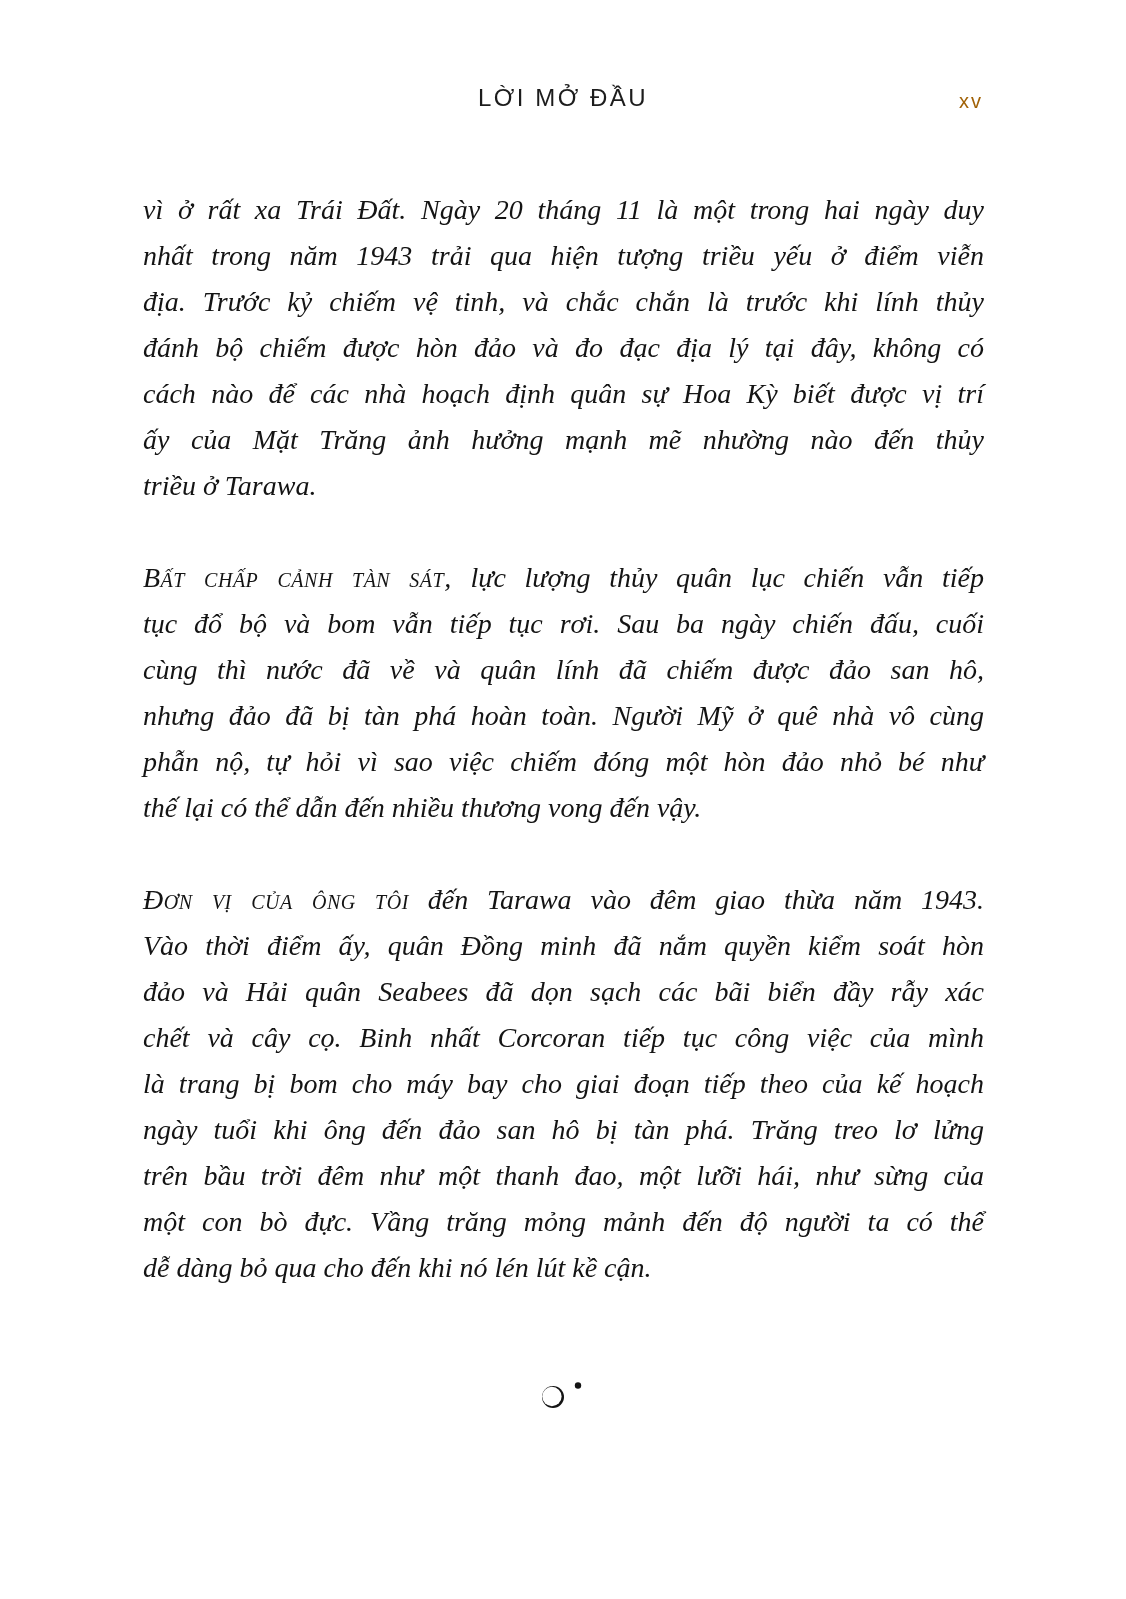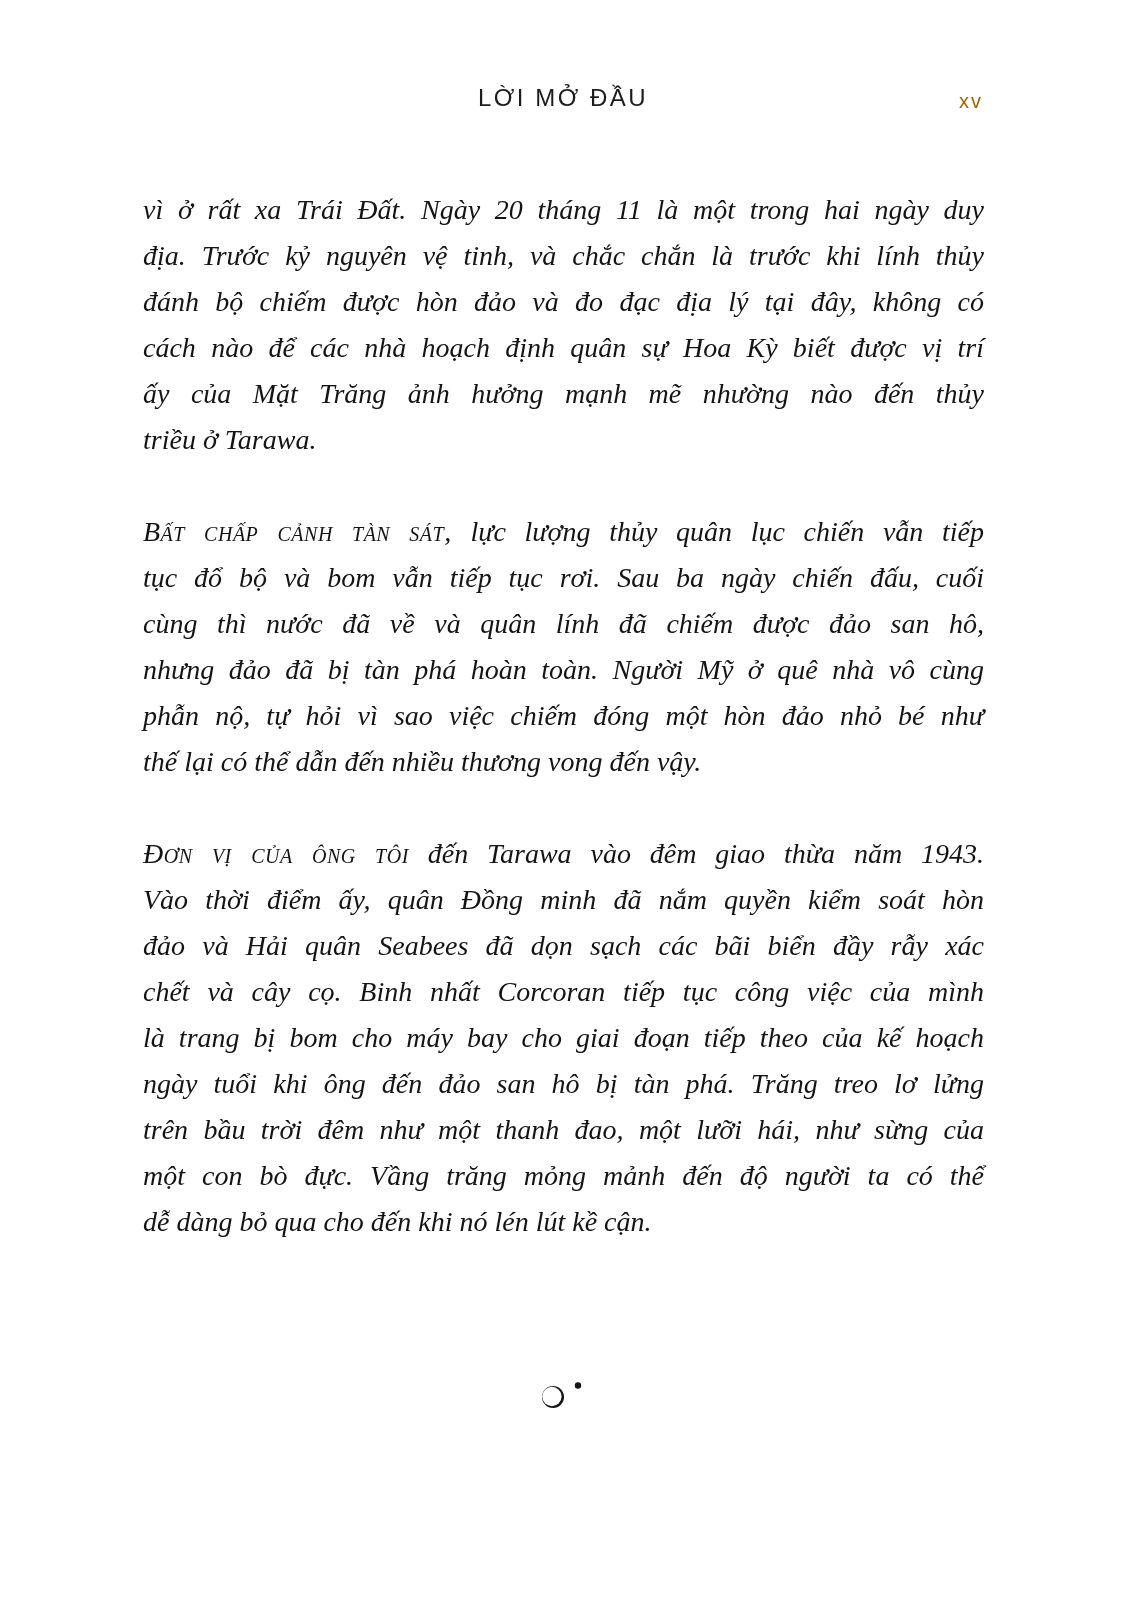--- a/index.html
+++ b/index.html
@@ -52,21 +52,22 @@
 
 <div class="page">
 
   <div class="running-head">LỜI MỞ ĐẦU</div>
   <div class="page-number">xv</div>
 
   <div class="body-text">
 
     <p class="para">
       <span class="line" style="display:block">vì ở rất xa Trái Đất. Ngày 20 tháng 11 là một trong hai ngày duy</span>
-      <span class="line" style="display:block">địa. Trước kỷ nguyên vệ tinh, và chắc chắn là trước khi lính thủy</span>
+      <span class="line" style="display:block">nhất trong năm 1943 trải qua hiện tượng triều yếu ở điểm viễn</span>
+      <span class="line" style="display:block">địa. Trước kỷ chiếm vệ tinh, và chắc chắn là trước khi lính thủy</span>
       <span class="line" style="display:block">đánh bộ chiếm được hòn đảo và đo đạc địa lý tại đây, không có</span>
       <span class="line" style="display:block">cách nào để các nhà hoạch định quân sự Hoa Kỳ biết được vị trí</span>
       <span class="line" style="display:block">ấy của Mặt Trăng ảnh hưởng mạnh mẽ nhường nào đến thủy</span>
       <span class="line line--end" style="display:block">triều ở Tarawa.</span>
     </p>
 
     <p class="para">
       <span class="line" style="display:block"><span class="lead">Bất chấp cảnh tàn sát,</span> <span>lực lượng thủy quân lục chiến vẫn tiếp</span></span>
       <span class="line" style="display:block">tục đổ bộ và bom vẫn tiếp tục rơi. Sau ba ngày chiến đấu, cuối</span>
       <span class="line" style="display:block">cùng thì nước đã về và quân lính đã chiếm được đảo san hô,</span>

